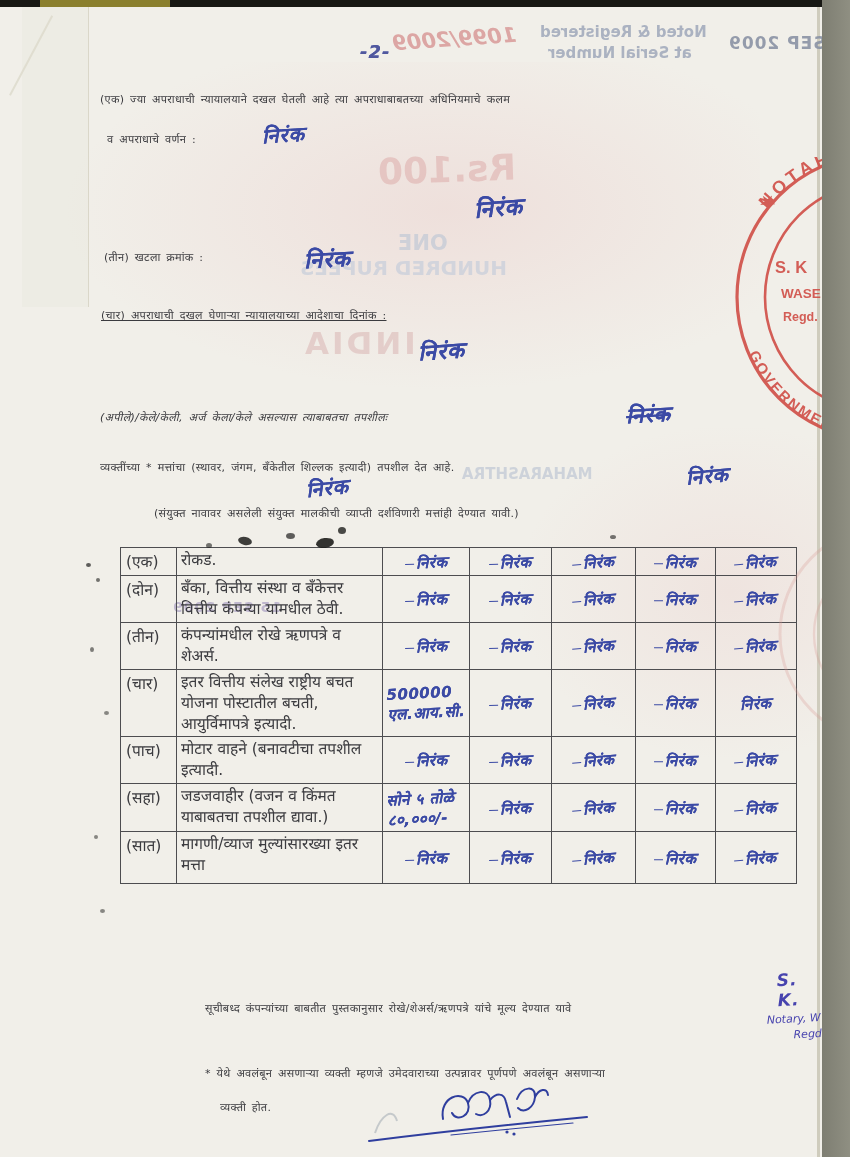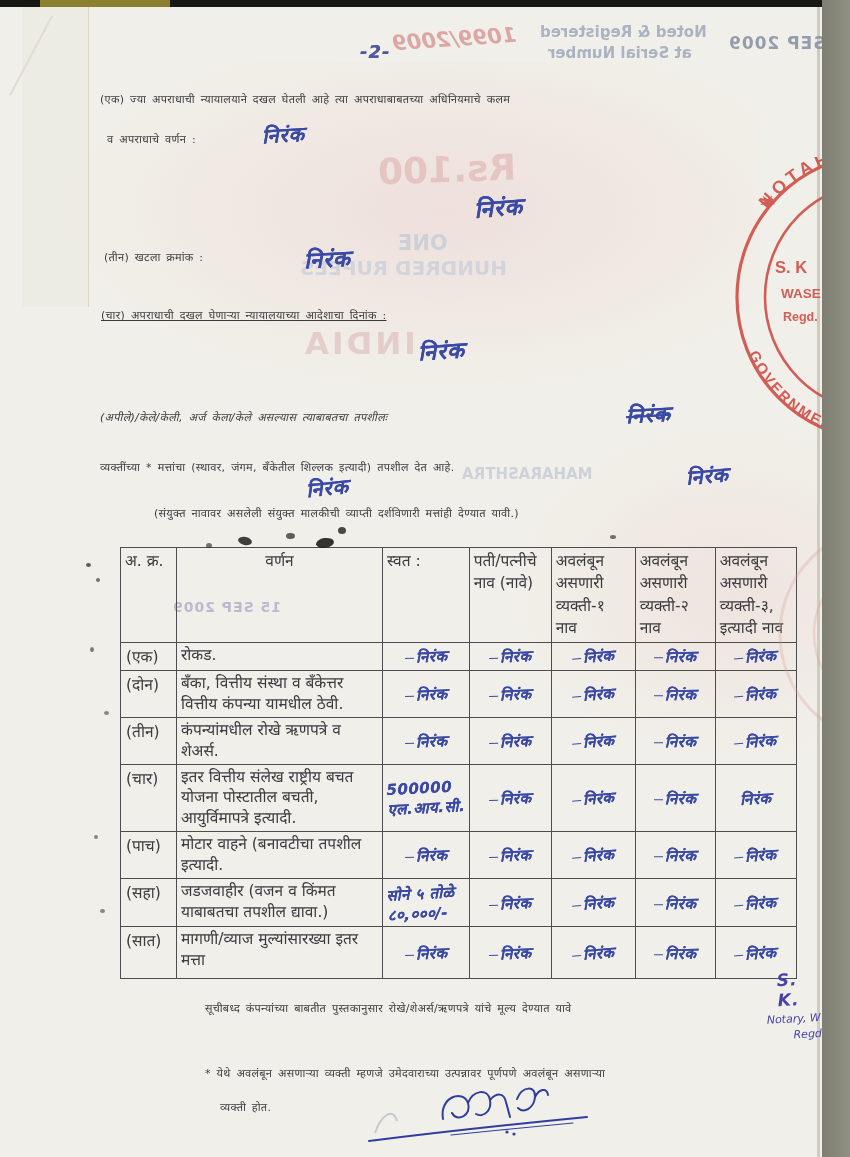--- a/index.html
+++ b/index.html
@@ -111,29 +111,20 @@
       <colgroup>
         <col style="width:56px">
           <col style="width:206px">
           <col style="width:76px">
         <col style="width:82px">
           <col style="width:84px">
           <col style="width:80px">
           <col style="width:81px">
       </colgroup>
       <tbody>
-          <tr style="height:88px">
-        <th>अ. क्र.</th>
-        <th style="text-align:center">वर्णन</th>
-        <th>स्वत :</th>
-        <th>पती/पत्नीचे नाव (नावे)</th>
-        <th>अवलंबून असणारी व्यक्ती-१ नाव</th>
-        <th>अवलंबून असणारी व्यक्ती-२ नाव</th>
-        <th>अवलंबून असणारी व्यक्ती-३, इत्यादी नाव</th>
-      </tr>
       <tr style="height:28px">
         <td class="sr">(एक)</td>
         <td class="desc">रोकड.</td>
         <td class="val"><span class="cell-hw">निरंक</span></td>
         <td class="val"><span class="cell-hw">निरंक</span></td>
         <td class="val"><span class="cell-hw">निरंक</span></td>
         <td class="val"><span class="cell-hw">निरंक</span></td>
         <td class="val"><span class="cell-hw">निरंक</span></td>
       </tr>
       <tr style="height:44px">

